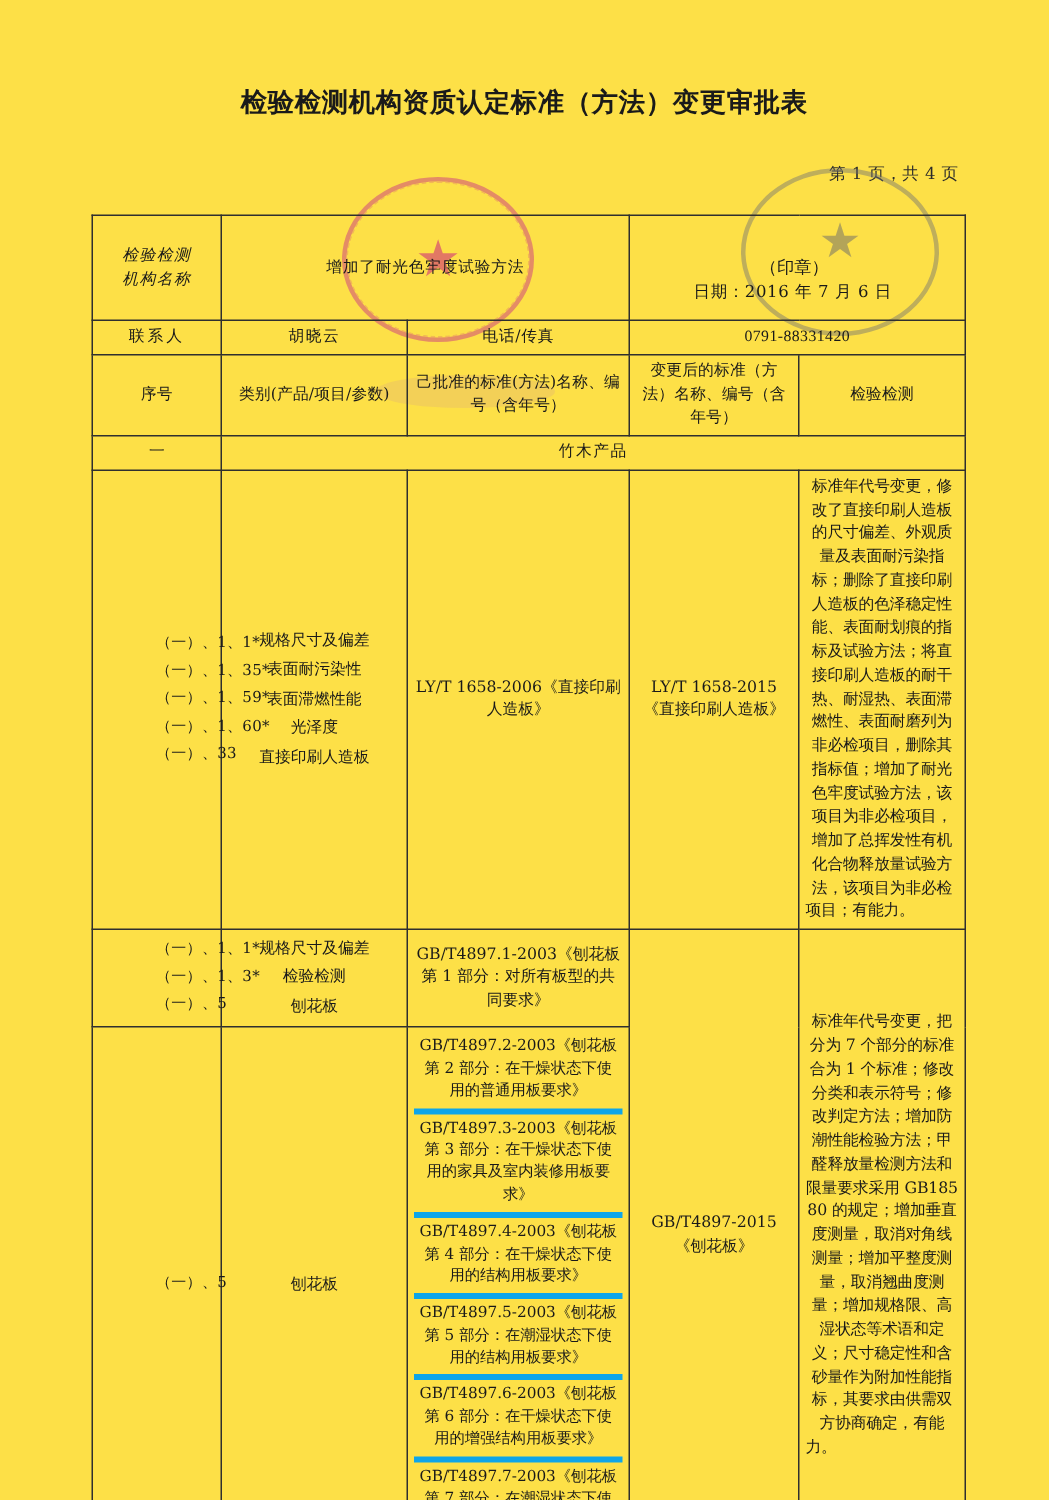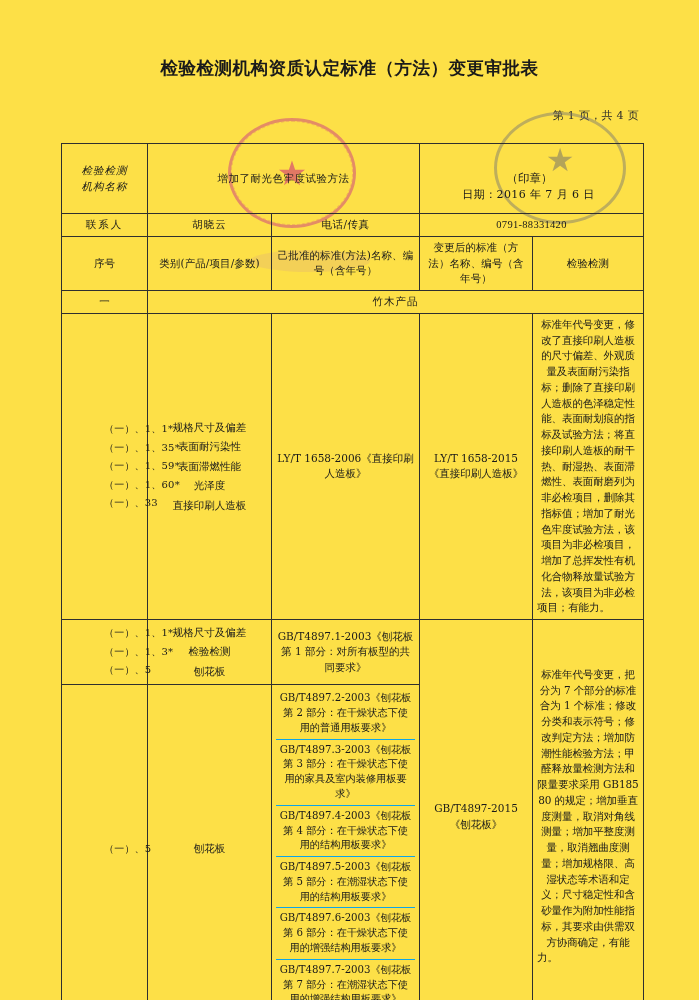--- a/index.html
+++ b/index.html
@@ -117,21 +117,21 @@
   .chg-text  {
     font-size: 9.6px;
     line-height: 1.42;
     text-align: justify;
     text-align-last: left;
     padding: 2px 3px;
     letter-spacing: -0.1px;
     word-break: break-all;
   }
   .sub-std {
-    border-top: 1px solid #0ea5e9;
+    border-top: 4px solid #0ea5e9;
     padding: 3px 3px;
     font-size: 10.2px;
     line-height: 1.45;
   }
   .sub-std:first-child { border-top: none; }
   td.nopad { padding: 0; }
   .faint-smudge {
     position: absolute;
     background: rgba(200,140,160,0.18);
     border-radius: 50%;

